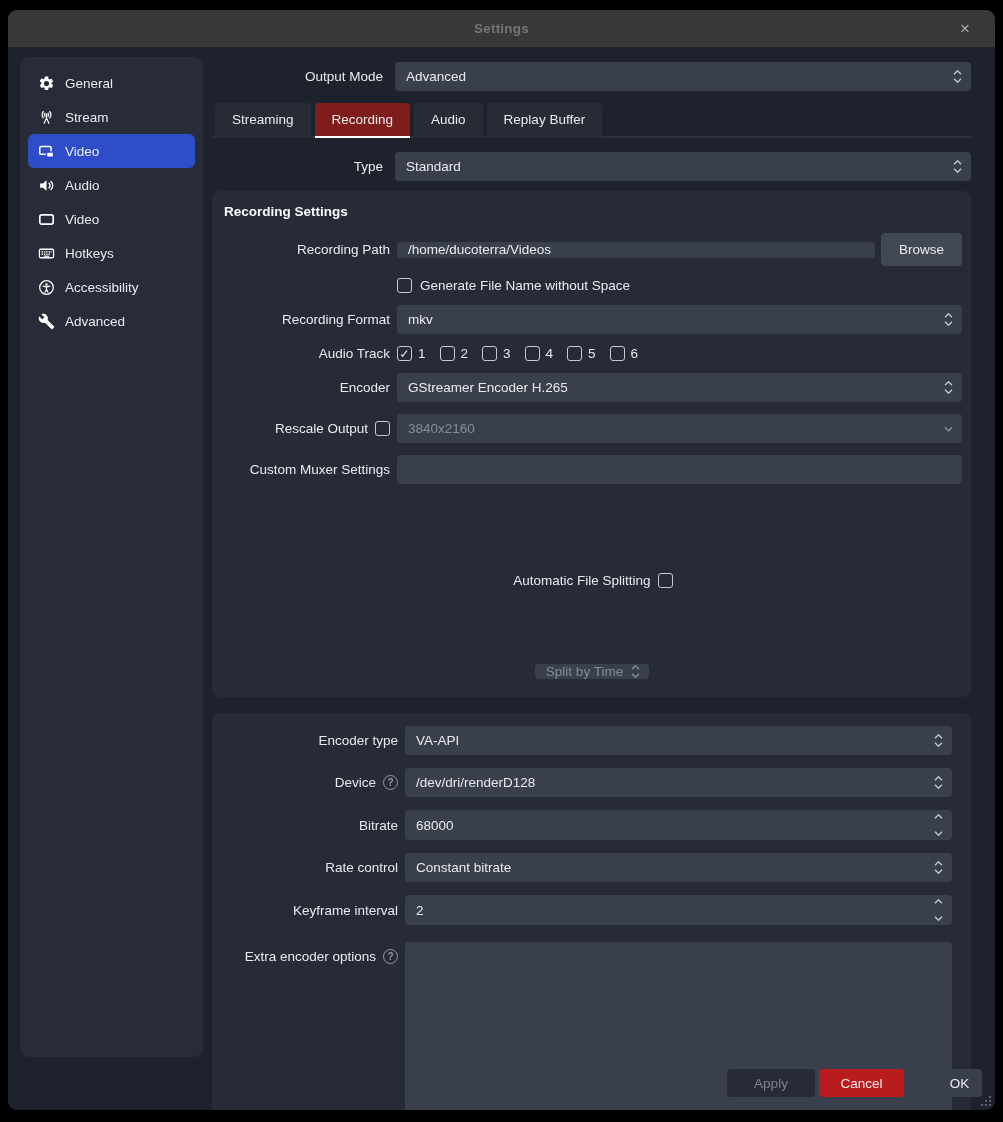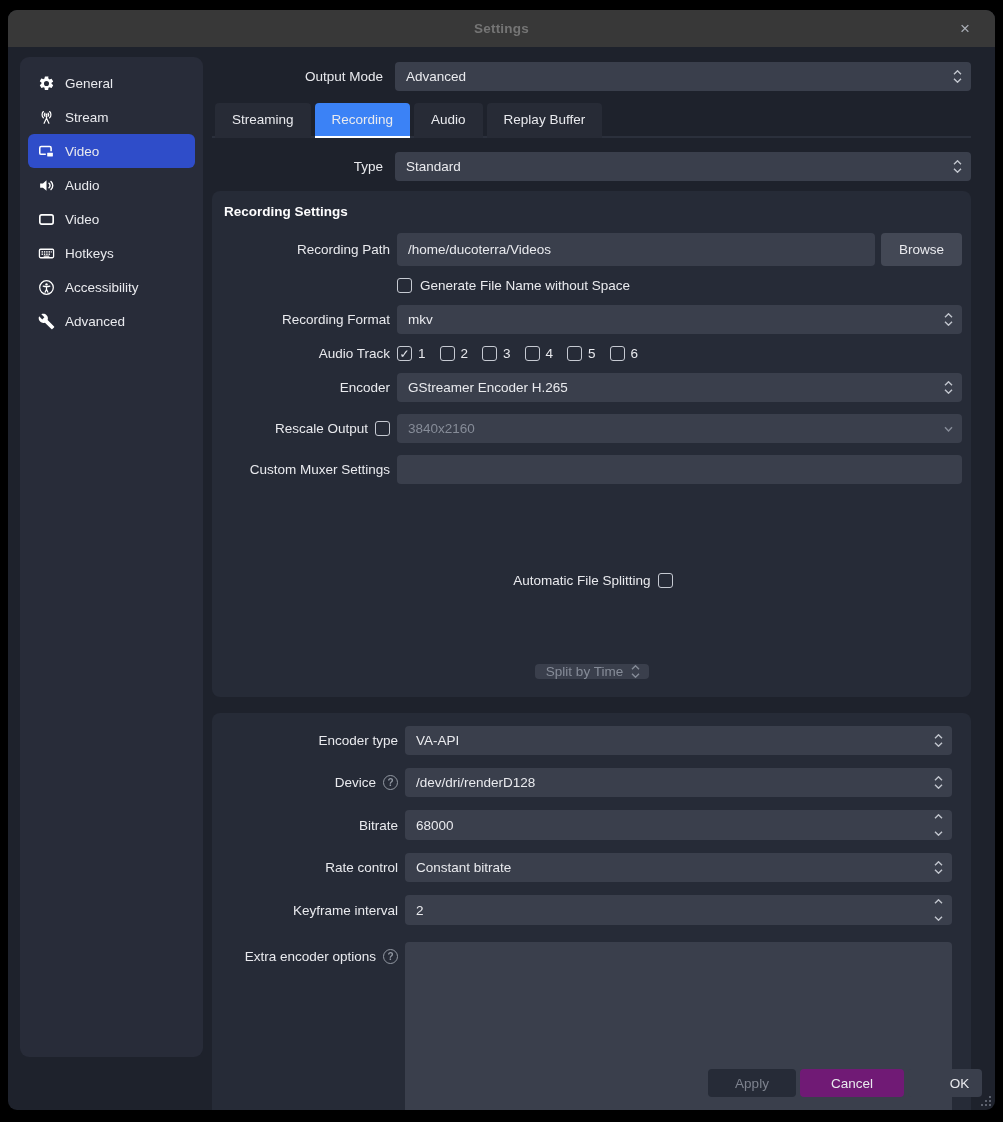--- a/index.html
+++ b/index.html
@@ -36,21 +36,21 @@
   .spinbox .spin-up { position:absolute; right:9px; top:4px; }
   .spinbox .spin-dn { position:absolute; right:9px; bottom:4px; }
   .tinput { cursor:text; }
   svg.chev { display:block; }
 
   
   .tabs { display:flex; margin-top:12px; padding-left:3px; border-bottom:2px solid #2b303c; }
   .tab { height:35px; display:flex; align-items:center; padding:0 17px; margin-right:4px; margin-bottom:-2px;
          background:#272b36; border-radius:4px 4px 0 0; color:#e9eaee; font-size:13.5px;
          border-bottom:2px solid transparent; cursor:pointer; }
-  .tab.active { background:#3b82f6; border-bottom-color:#ffffff; }
+  .tab.active { background:#7f1d1d; border-bottom-color:#ffffff; }
 
   
   .group { background:#262b37; border-radius:8px; padding:13px 9px 18px 10px; }
   .group-title { font-size:13.5px; font-weight:bold; color:#fdfdfe; margin:0 0 14px 2px; }
   .grow { display:flex; align-items:center; margin-bottom:12px; }
   .grow:last-child { margin-bottom:0;flex-direction:column; }
   .glabel { width:168px; flex:0 0 168px; text-align:right; margin-right:7px; color:#e9eaee; font-size:13.5px;
             display:flex; justify-content:flex-end; align-items:center; gap:7px; }
   .g2 .glabel { width:176px; flex:0 0 176px; }
   .g2 .grow { margin-right:10px; margin-bottom:13px; }
@@ -60,35 +60,35 @@
   .checkbox { width:15px; height:15px; border:1.5px solid #c6cad2; border-radius:3px; background:transparent;
               display:inline-flex; align-items:center; justify-content:center; cursor:pointer; flex:0 0 15px; }
   .checkbox.checked::after { content:"✓"; color:#e3e6ec; font-size:12px; line-height:1; }
   .chk-label { color:#e9eaee; font-size:13.5px; margin-left:8px; }
   .chk-row { display:flex; align-items:center; }
   .tracks { display:flex; align-items:center; gap:14px; }
   .track { display:flex; align-items:center; gap:6px; color:#e9eaee; font-size:13.5px; }
 
   .browse-btn { height:33px; background:#434855; border-radius:4px; color:#e9eaee; font-size:13.5px;
                 padding:0 18px; margin-left:6px; display:flex; align-items:center; cursor:pointer; flex:0 0 auto; }
-  .tall { height:33px;text-align:center; }
+  .tall { height:16px;text-align:center; }
 
   .help { width:15px; height:15px; border:1.5px solid #9298a2; border-radius:50%; color:#9298a2;
           font-size:10px; font-weight:bold; display:inline-flex; align-items:center; justify-content:center; flex:0 0 15px; }
 
   .textarea { background:#3a3f4c; border-radius:4px; height:172px; flex:1; margin-right:0; cursor:text; }
   .top-align { align-items:flex-start; }
   .top-align .glabel { margin-top:7px; }
 
   
   .footer { position:absolute; right:13px; bottom:13px; display:flex; gap:4px; }
   .btn { height:28px; border-radius:4px; display:flex; align-items:center; justify-content:center;
          font-size:13.5px; cursor:pointer; }
   .btn.apply { width:88px; background:#262b37; color:#7d828e; }
-  .btn.cancel { width:104px; background:#701a75; color:#e9eaee; }
+  .btn.cancel { width:85px; background:#b91c1c; color:#e9eaee; }
   .btn.ok { width:74px; background:#3a3f4c; color:#e9eaee;padding-left:29px; }
 
   .grip { position:absolute; right:3px; bottom:3px; width:12px; height:12px; }
 </style>
 </head>
 <body>
 
 <div class="window">
 
   <div class="titlebar">

